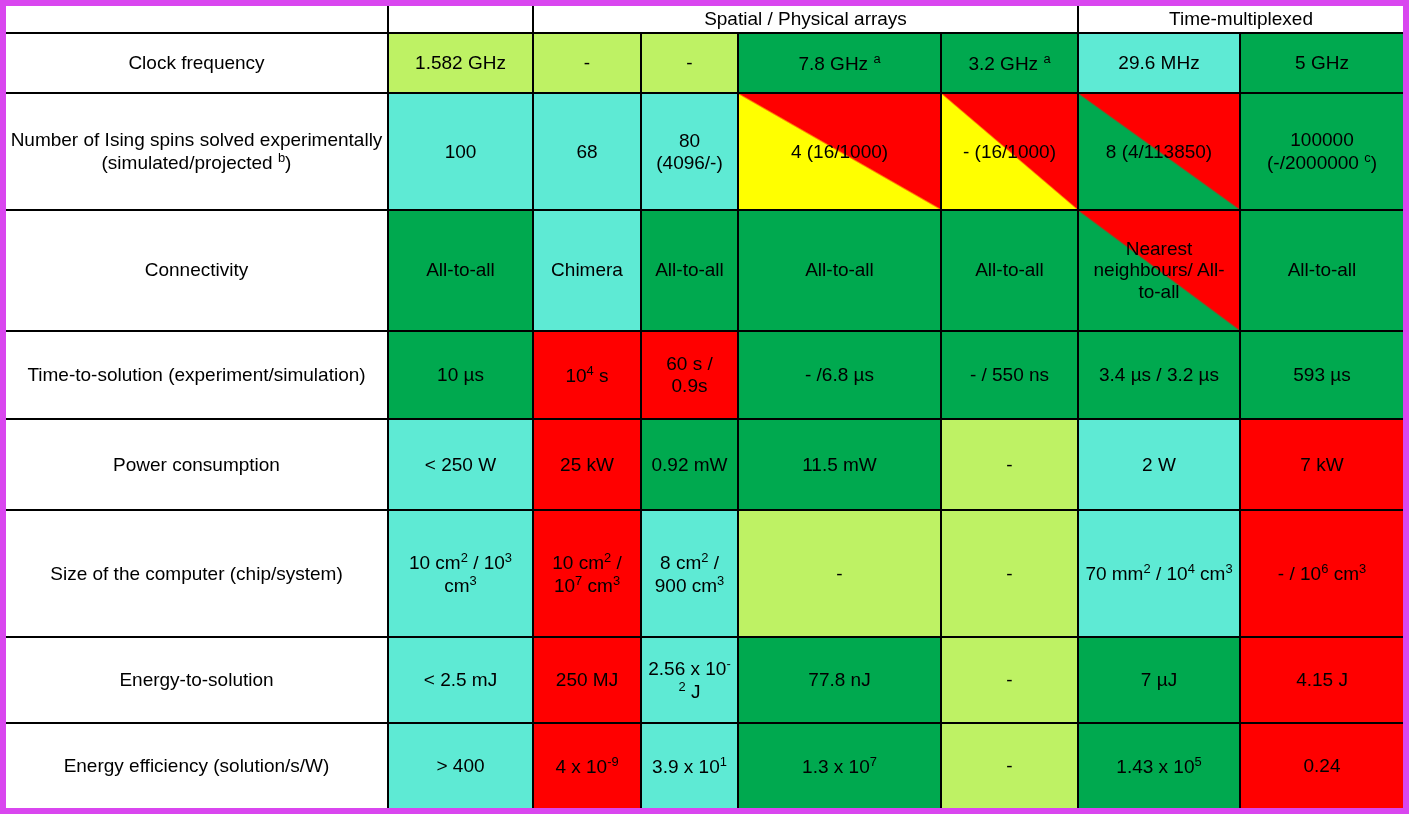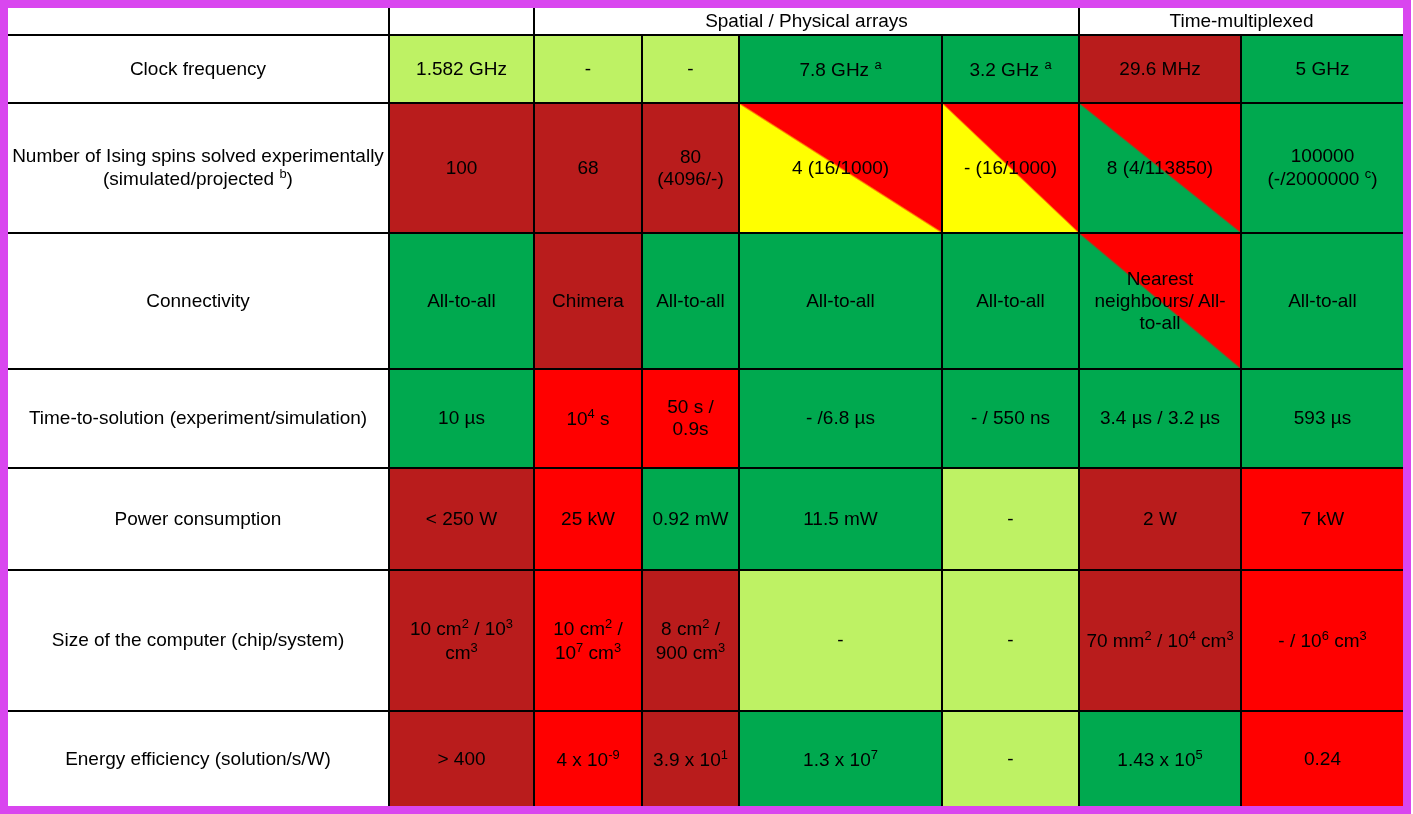--- a/index.html
+++ b/index.html
@@ -11,21 +11,21 @@
     font-family: "Liberation Sans", sans-serif;
     width: 1413px;
     height: 814px;
     overflow: hidden;
   }
   table.comparison {
     border-collapse: collapse;
     table-layout: fixed;
     width: 1146px;
     height: 814px;
-    border: 8px solid #d946ef;
+    border: 6px solid #d946ef;
   }
   table.comparison td, table.comparison th {
     border: 2px solid #000;
     text-align: center;
     vertical-align: middle;
     font-size: 19px;
     font-weight: normal;
     padding: 2px 4px;
     line-height: 1.15;
     box-sizing: border-box;
@@ -51,21 +51,21 @@
     background: #ffffff;
   }
   .rowhdr {
     font-weight: bold;
     text-align: left;
     font-size: 19px;
     background: #ffffff;
     padding-left: 8px;
   }
   .g { background: #00a94f; }
-  .y { background: #b91c1c; }
+  .y { background: #5eead4; }
   .r { background: #ff0000; }
   .w { background: #bef264; }
   
   .split-ry {
     background: linear-gradient(to bottom left, #ff0000 0%, #ff0000 49.5%, #ffff00 50.5%, #ffff00 100%);
   }
   .split-rg {
     background: linear-gradient(to bottom left, #ff0000 0%, #ff0000 49.5%, #00a94f 50.5%, #00a94f 100%);
     margin-left: 36px;
   }
@@ -125,21 +125,21 @@
         <td class="g bold"><span class="cellwrap">All-to-all</span></td>
         <td class="g bold"><span class="cellwrap">All-to-all</span></td>
         <td class="g bold"><span class="cellwrap">All-to-all</span></td>
         <td class="split-rg bold"><span class="cellwrap">Nearest neighbours/ All-to-all</span></td>
         <td class="g bold"><span class="cellwrap">All-to-all</span></td>
       </tr>
       <tr style="height: 70px;">
         <td class="rowhdr">Time-to-solution (experiment/simulation)</td>
         <td class="g bold"><span class="cellwrap">10 µs</span></td>
         <td class="r bold"><span class="cellwrap">10<sup>4</sup> s</span></td>
-        <td class="r bold"><span class="cellwrap">50 s / 0.9s</span></td>
+        <td class="r bold"><span class="cellwrap">60 s / 0.9s</span></td>
         <td class="g bold"><span class="cellwrap">- /6.8 µs</span></td>
         <td class="g bold"><span class="cellwrap">- / 550 ns</span></td>
         <td class="g bold"><span class="cellwrap">3.4 µs / 3.2 µs</span></td>
         <td class="g bold"><span class="cellwrap">593 µs</span></td>
       </tr>
       <tr style="height: 72px;">
         <td class="rowhdr">Power consumption</td>
         <td class="y bold"><span class="cellwrap">&lt; 250 W</span></td>
         <td class="r bold"><span class="cellwrap">25 kW</span></td>
         <td class="g bold"><span class="cellwrap">0.92 mW</span></td>
@@ -151,20 +151,30 @@
       <tr style="height: 100px;">
         <td class="rowhdr">Size of the computer (chip/system)</td>
         <td class="y bold"><span class="cellwrap">10 cm<sup>2</sup> / 10<sup>3</sup> cm<sup>3</sup></span></td>
         <td class="r bold"><span class="cellwrap">10 cm<sup>2</sup> / 10<sup>7</sup> cm<sup>3</sup></span></td>
         <td class="y bold"><span class="cellwrap">8 cm<sup>2</sup> / 900 cm<sup>3</sup></span></td>
         <td class="w bold"><span class="cellwrap">-</span></td>
         <td class="w bold"><span class="cellwrap">-</span></td>
         <td class="y bold"><span class="cellwrap">70 mm<sup>2</sup> / 10<sup>4</sup> cm<sup>3</sup></span></td>
         <td class="r bold"><span class="cellwrap">- / 10<sup>6</sup> cm<sup>3</sup></span></td>
       </tr>
+      <tr style="height: 68px;">
+        <td class="rowhdr">Energy-to-solution</td>
+        <td class="y bold"><span class="cellwrap">&lt; 2.5 mJ</span></td>
+        <td class="r bold"><span class="cellwrap">250 MJ</span></td>
+        <td class="y bold"><span class="cellwrap">2.56 x 10<sup>-2</sup> J</span></td>
+        <td class="g bold"><span class="cellwrap">77.8 nJ</span></td>
+        <td class="w bold"><span class="cellwrap">-</span></td>
+        <td class="g bold"><span class="cellwrap">7 µJ</span></td>
+        <td class="r bold"><span class="cellwrap">4.15 J</span></td>
+      </tr>
       <tr style="height: 70px;">
         <td class="rowhdr">Energy efficiency (solution/s/W)</td>
         <td class="y bold"><span class="cellwrap">&gt; 400</span></td>
         <td class="r bold"><span class="cellwrap">4 x 10<sup>-9</sup></span></td>
         <td class="y bold"><span class="cellwrap">3.9 x 10<sup>1</sup></span></td>
         <td class="g bold"><span class="cellwrap">1.3 x 10<sup>7</sup></span></td>
         <td class="w bold"><span class="cellwrap">-</span></td>
         <td class="g bold"><span class="cellwrap">1.43 x 10<sup>5</sup></span></td>
         <td class="r bold"><span class="cellwrap">0.24</span></td>
       </tr>

